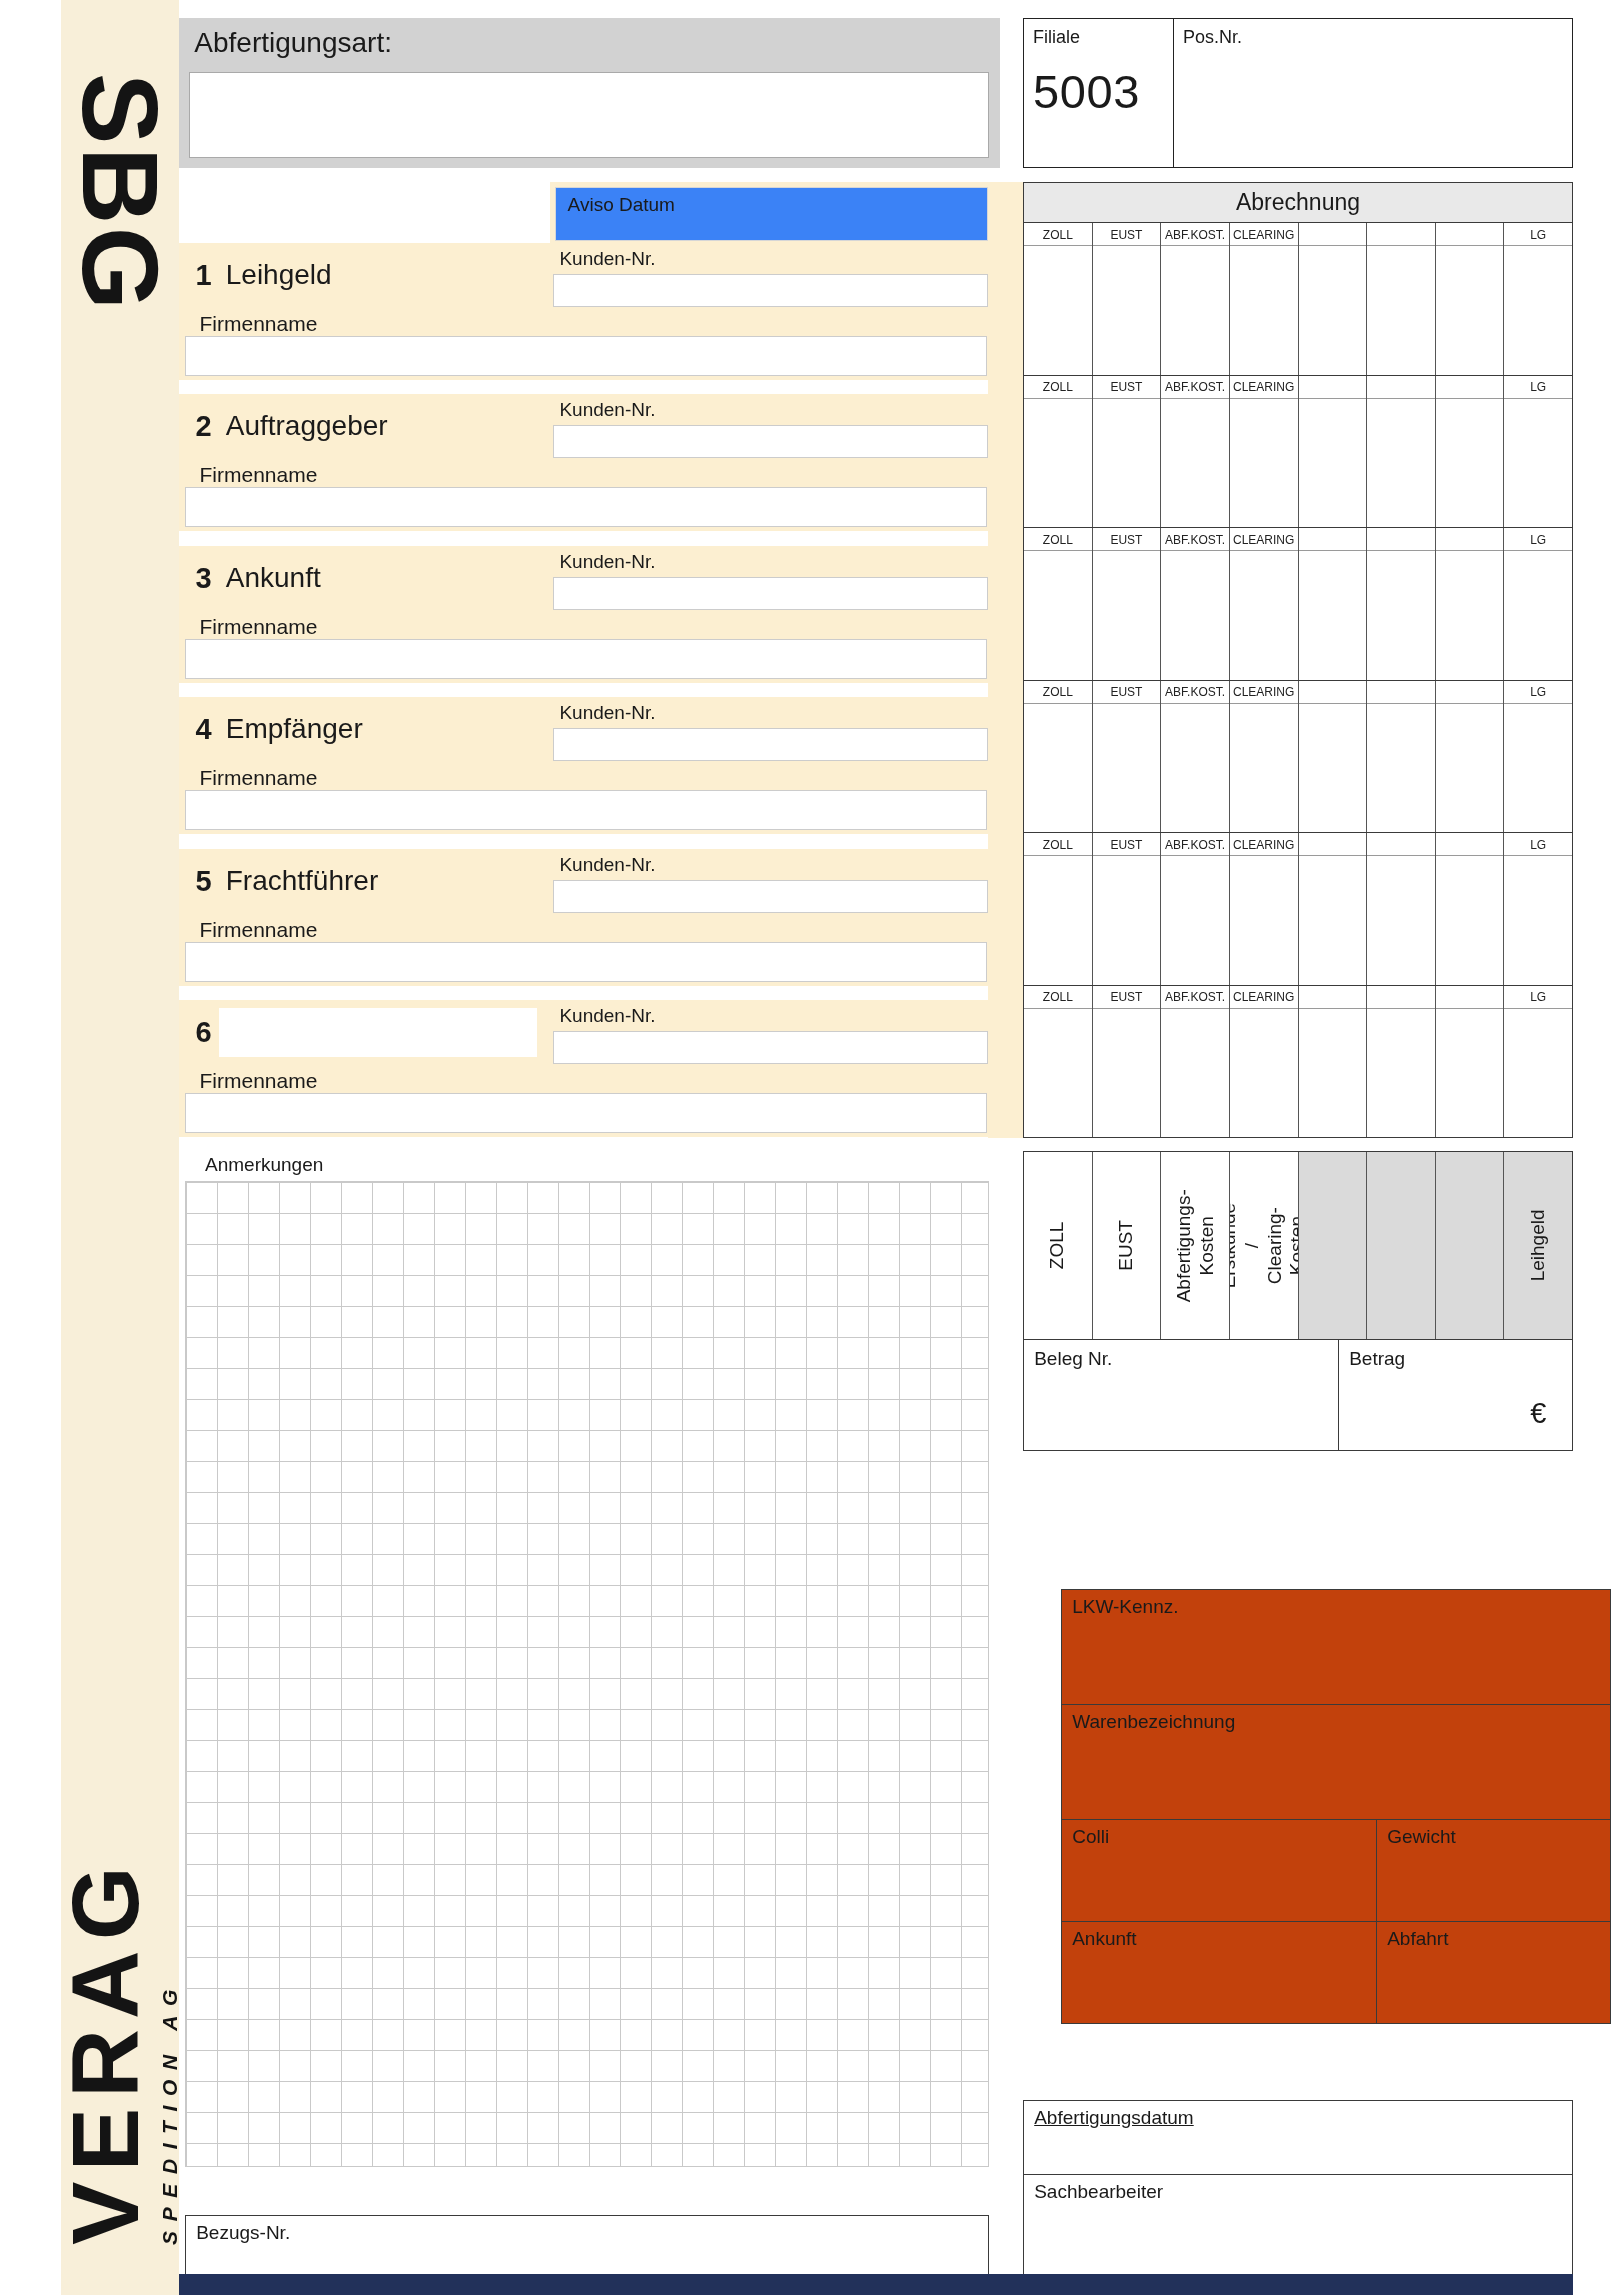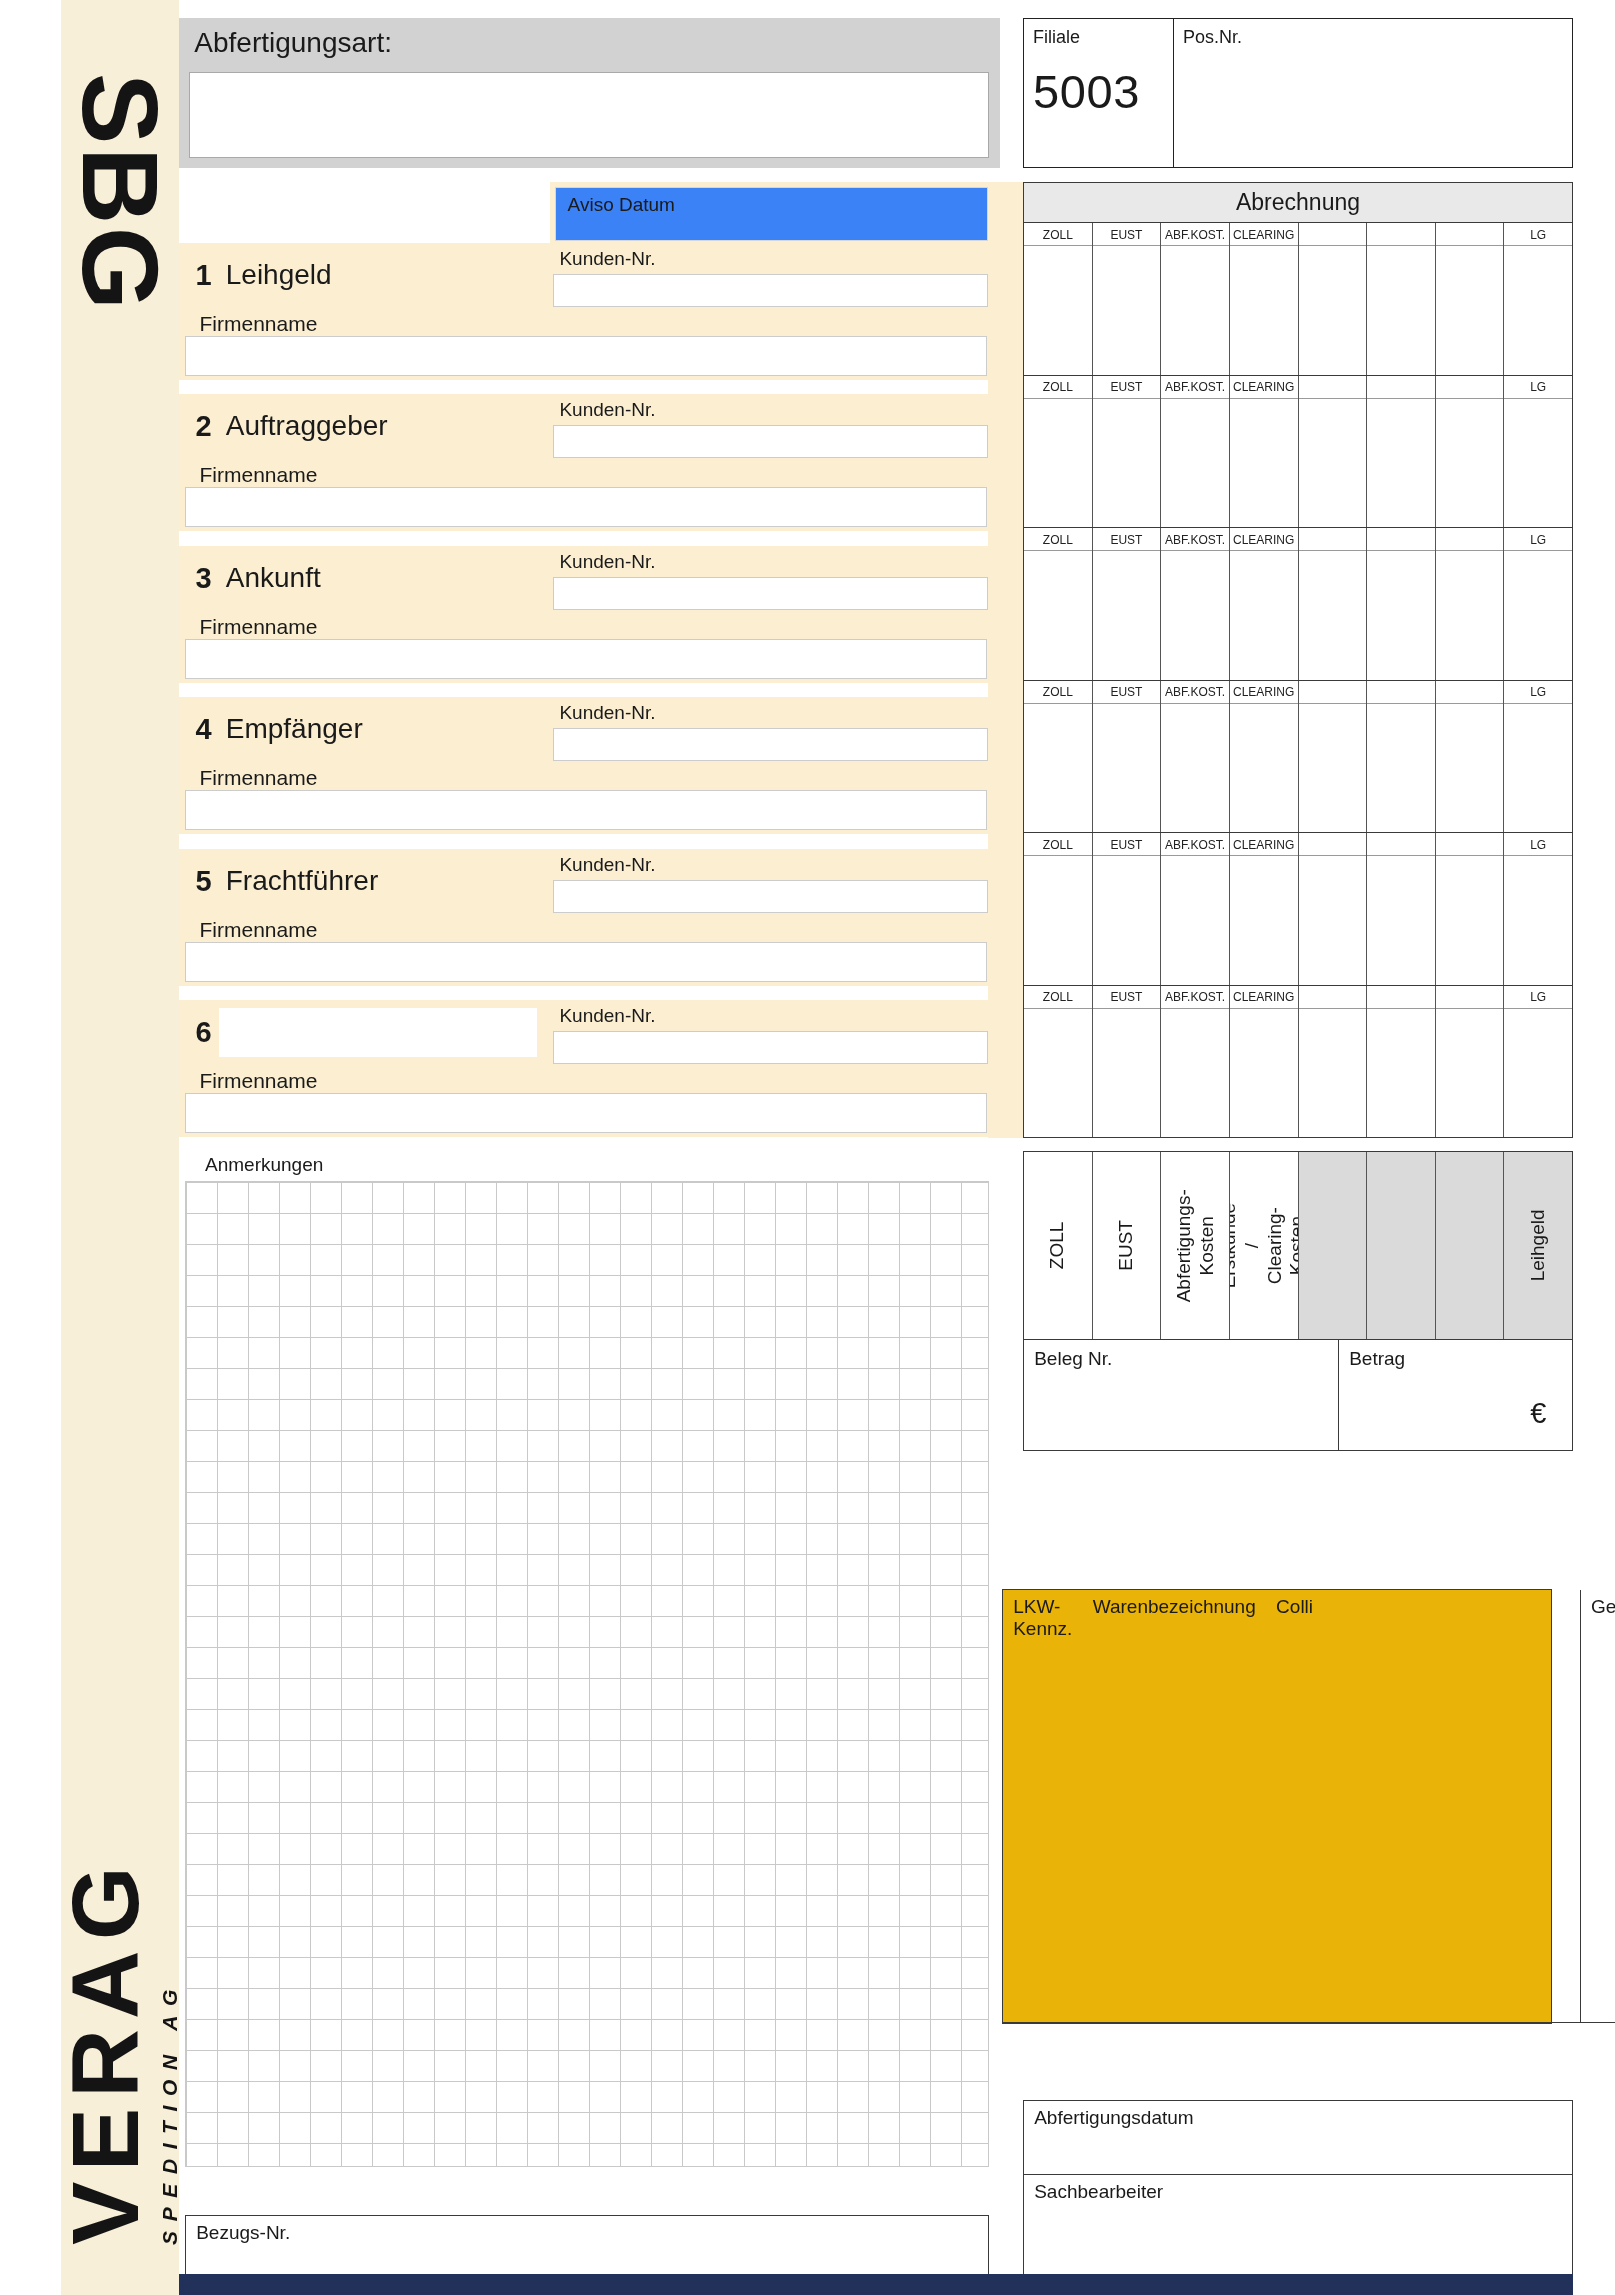--- a/index.html
+++ b/index.html
@@ -74,32 +74,32 @@
   .betrag-cell { flex:1; position:relative; padding:7.7px 10.2px; font-size:19px; }
   .euro-sign { position:absolute; right:25.6px; bottom:20.5px; font-size:29px; }
 
   
   .anm-label { left:205px; top:1154px; font-size:19px; }
   .grid-area { left:185px; top:1181px; width:804px; height:986px; background:#fff; border:0.6px solid #c9c9c9;
     background-image:linear-gradient(to right,#c9c9c9 0.6px,transparent 0.6px),linear-gradient(to bottom,#c9c9c9 0.6px,transparent 0.6px);
     background-size:31px 31px; }
 
   
-  .lkw-block { left:1002px; top:1589px; width:550px; height:435px; border:1.9px solid #3a3a3a; background:#eab308;
-               display:flex; flex-direction:row; }
+  .lkw-block { left:1061px; top:1589px; width:550px; height:435px; border:1.9px solid #3a3a3a; background:#c2410c;
+               display:flex; flex-direction:column; }
   .lkw-row { flex:1; border-bottom:1.6px solid #3a3a3a; padding:6.4px 10.2px; font-size:19px; }
   .lkw-row.split { display:flex; padding:0; }
   .lkw-row:last-child { border-bottom:none; }
   .split-left { width:315px; border-right:1.6px solid #3a3a3a; padding:6.4px 10.2px; }
   .split-right { flex:1; padding:6.4px 10.2px; }
 
   
   .proc-block { left:1023px; top:2100px; width:550px; height:176px; border:1.9px solid #3a3a3a; background:#fff;
                 display:flex; flex-direction:column; }
-  .proc-row1 { height:74px; border-bottom:1.6px solid #3a3a3a; padding:6.4px 10.2px; font-size:19px; }
+  .proc-row1 { height:74px; border-bottom:1.6px solid #3a3a3a; padding:6.4px 10.2px; font-size:19px;text-decoration:underline; }
   .proc-row2 { flex:1; padding:6.4px 10.2px; font-size:19px; }
 
   
   .bezug-box { left:185px; top:2215px; width:804px; height:61px; border:1.6px solid #3a3a3a; background:#fff;
                padding:6.4px 10.2px; font-size:19px; }
   .navy-bar { left:179px; top:2274px; width:1394px; height:21px; background:#22315a; }
 </style>
 </head>
 <body>
 

